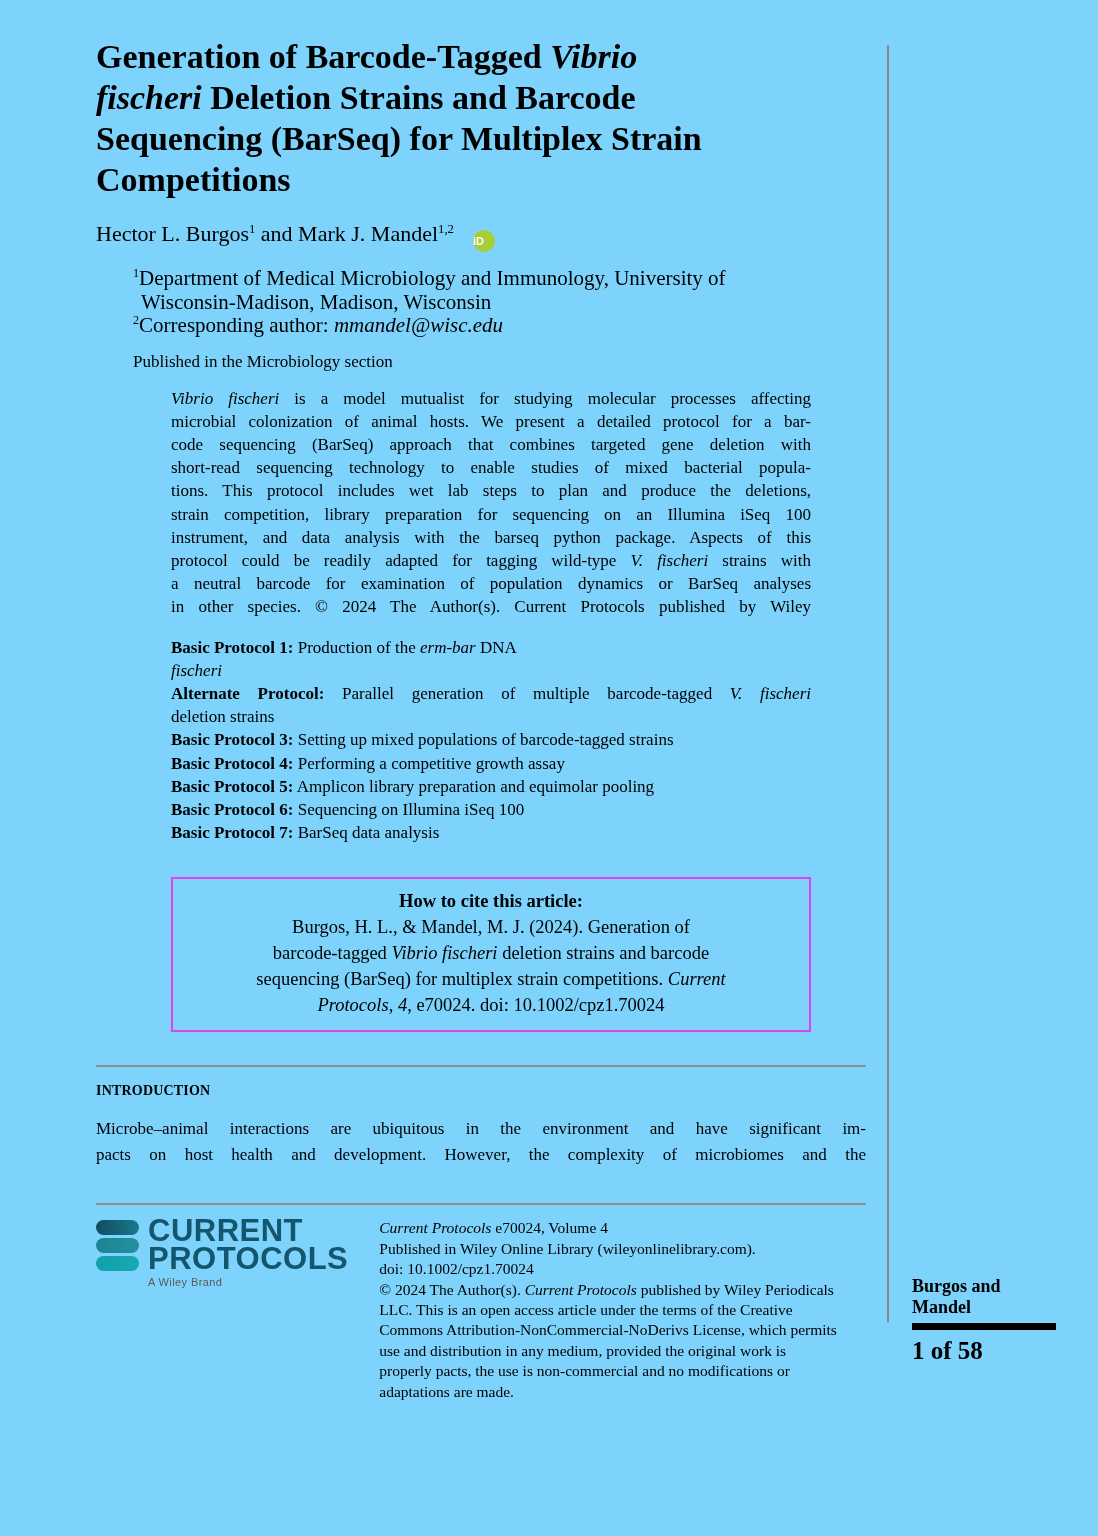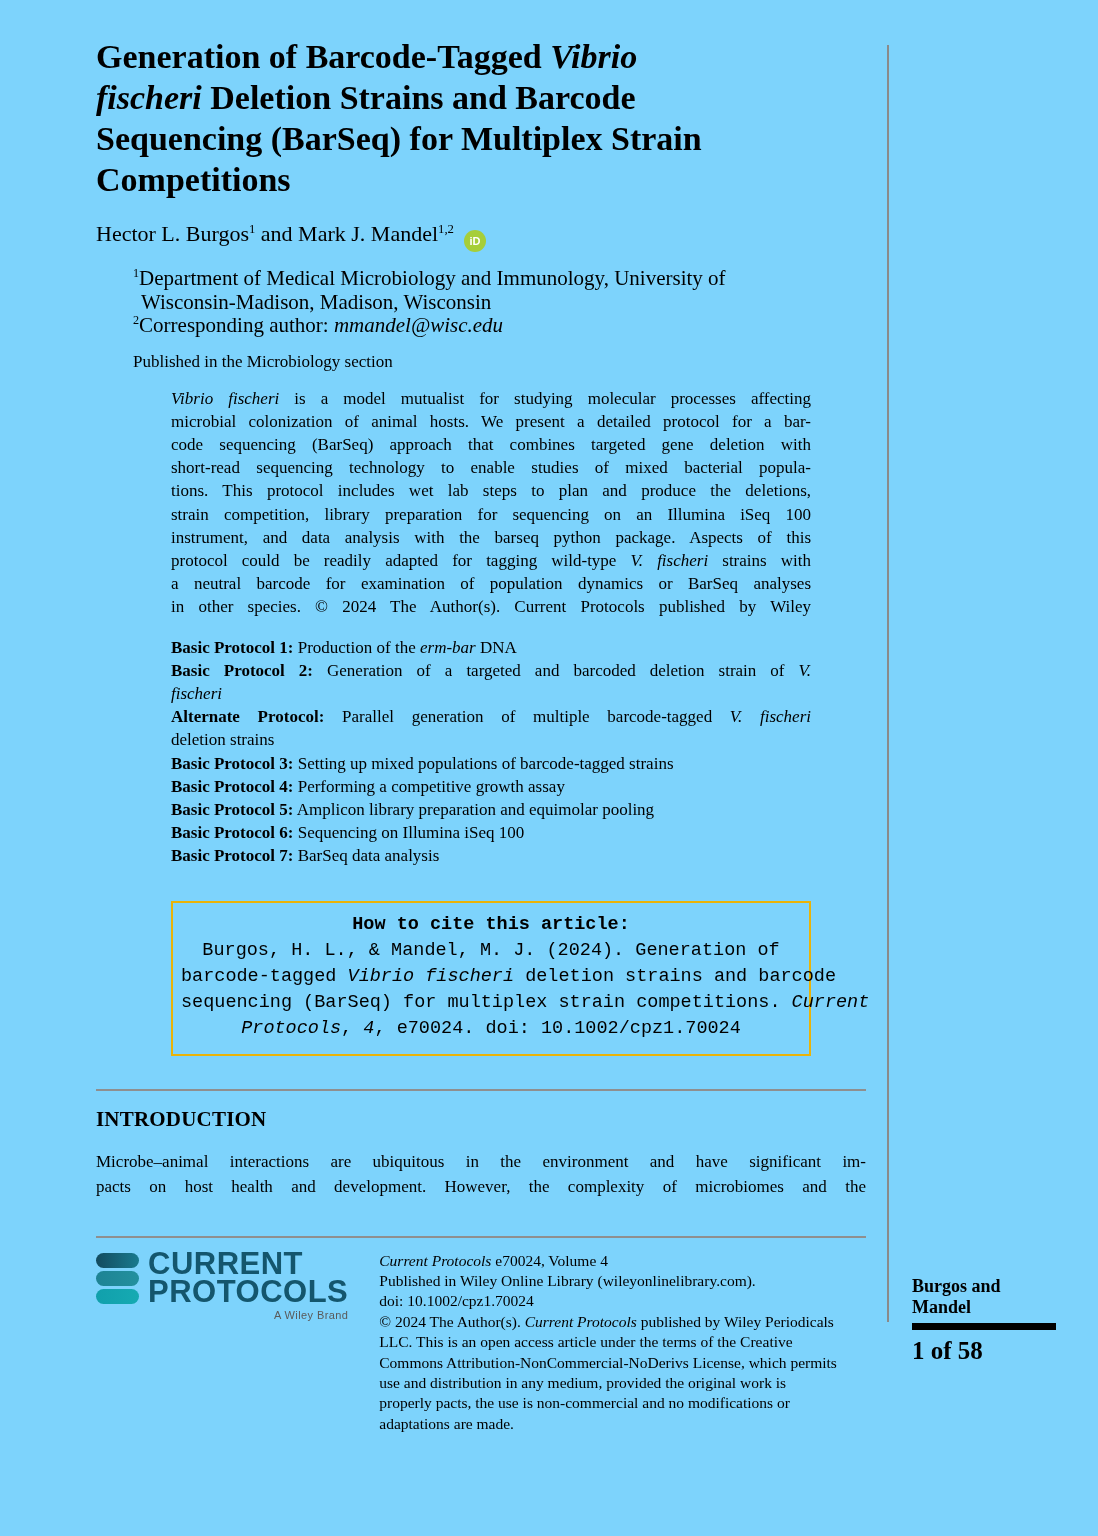--- a/index.html
+++ b/index.html
@@ -3,50 +3,50 @@
 <meta charset="utf-8">
 <style>
   html,body{margin:0;padding:0;background:#ffffff;}
   .page{position:relative;width:1098px;height:1536px;margin:0 auto;background:#7dd3fc;
         font-family:"Liberation Serif",serif;color:#000;overflow:hidden;}
   .main{position:absolute;left:96px;top:36px;width:770px;}
   .title{font-size:34px;line-height:41px;font-weight:bold;margin:0;}
   .title .tline{white-space:nowrap;}
   .byline{margin-top:21px;font-size:22px;}
   sup{font-size:0.58em;vertical-align:super;line-height:0;}
-  .orcid{display:inline-block;width:22px;height:22px;border-radius:50%;margin-left:10px;
-         vertical-align:-4px;text-align:center;background:#A6CE39;cursor:pointer;}
+  .orcid{display:inline-block;width:22px;height:22px;border-radius:50%;margin-left:19px;
+         vertical-align:-4px;background:#A6CE39;cursor:pointer;}
   .orcid-id{color:#fff;font-family:"Liberation Sans",sans-serif;font-size:11px;font-weight:bold;
             line-height:22px;display:block;}
   .affil{margin:15px 0 0 37px;font-size:21px;line-height:23.5px;}
   .ind{padding-left:8px;}
   .pubnote{margin:12px 0 0 37px;font-size:17px;line-height:23px;}
   .abstract{margin:14px 0 0 75px;width:640px;font-size:17px;line-height:23.2px;}
   .protocols{margin:17px 0 0 75px;width:640px;font-size:17px;line-height:23.2px;}
   .keywords{margin:17px 0 0 75px;width:640px;font-size:17px;line-height:23.2px;}
   .tline{text-align:left;}
   .full{text-align:justify;text-align-last:justify;font-family:Liberation Serif, serif;}
   .it{font-style:italic;}
   .bd{font-weight:bold;}
-  .citebox{margin:33px 0 0 75px;width:640px;box-sizing:border-box;border:2px solid #eab308;
-           padding:9px 8px 12px;text-align:center;font-family:Liberation Mono, monospace;}
+  .citebox{margin:33px 0 0 75px;width:640px;box-sizing:border-box;border:2px solid #d946ef;
+           padding:9px 8px 12px;text-align:center;}
   .cite-head{font-weight:bold;font-size:18.5px;line-height:26px;}
   .cite-body .tline{text-align:center;white-space:nowrap;font-size:18.5px;line-height:26px;}
   .hr{margin-top:33px;border-top:2px solid #8f8f8f;height:0;width:770px;}
   .hr2{margin-top:36px;}
-  .intro-head{margin:16px 0 17px;font-size:21px;font-weight:bold;letter-spacing:0.2px;}
+  .intro-head{margin:16px 0 17px;font-size:14px;font-weight:bold;letter-spacing:0.2px;}
   .intro-body{margin-top:14px;width:770px;font-size:17px;line-height:25.5px;}
   .footer{display:flex;margin-top:12px;}
   .logo{display:flex;gap:9px;}
   .bars{display:flex;flex-direction:column;gap:3px;padding-top:3px;}
   .bar{width:43px;height:15px;border-radius:7.5px;}
   .wordmark{font-family:"Liberation Sans",sans-serif;font-weight:bold;font-size:31px;
             line-height:28px;letter-spacing:0.5px;white-space:nowrap;}
   .tagline{font-family:"Liberation Sans",sans-serif;font-size:11px;color:#5a5a5a;
-           text-align:right;margin-top:3px;letter-spacing:0.4px;}
+           text-align:left;margin-top:3px;letter-spacing:0.4px;}
   .foot-text{margin-left:31px;font-size:15.5px;line-height:20.4px;padding-top:1px;}
   .foot-text .tline{white-space:nowrap;}
   .vrule{position:absolute;left:887px;top:45px;width:2px;height:1277px;background:#8a8a8a;}
   .sidebar{position:absolute;left:912px;top:1276px;width:170px;}
   .side-authors{font-weight:bold;font-size:18px;line-height:21px;width:110px;}
   .side-bar{width:144px;height:7px;background:#000;margin-top:5px;}
   .side-page{font-weight:bold;font-size:25px;margin-top:7px;}
 </style>
 </head>
 <body>
@@ -82,21 +82,20 @@
         <div class="tline full"><span>tions. This protocol includes wet lab steps to plan and produce the deletions,</span></div>
         <div class="tline full"><span>strain competition, library preparation for sequencing on an Illumina iSeq 100</span></div>
         <div class="tline full"><span>instrument, and data analysis with the barseq python package. Aspects of this</span></div>
         <div class="tline full"><span>protocol could be readily adapted for tagging wild-type </span><span class="it">V. fischeri</span><span> strains with</span></div>
         <div class="tline full"><span>a neutral barcode for examination of population dynamics or BarSeq analyses</span></div>
         <div class="tline full"><span>in other species. © 2024 The Author(s). Current Protocols published by Wiley</span></div>
       </div>
 
     <div class="protocols">
         <div class="tline"><span class="bd">Basic Protocol 1:</span><span> Production of the </span><span class="it">erm-bar</span><span> DNA</span></div>
-        <div class="tline full"><span class="bd">Basic Protocol 2:</span><span> Generation of a targeted and barcoded deletion strain of </span><span class="it">V.</span></div>
         <div class="tline"><span class="it">fischeri</span></div>
         <div class="tline full"><span class="bd">Alternate Protocol:</span><span> Parallel generation of multiple barcode-tagged </span><span class="it">V. fischeri</span></div>
         <div class="tline"><span>deletion strains</span></div>
         <div class="tline"><span class="bd">Basic Protocol 3:</span><span> Setting up mixed populations of barcode-tagged strains</span></div>
         <div class="tline"><span class="bd">Basic Protocol 4:</span><span> Performing a competitive growth assay</span></div>
         <div class="tline"><span class="bd">Basic Protocol 5:</span><span> Amplicon library preparation and equimolar pooling</span></div>
         <div class="tline"><span class="bd">Basic Protocol 6:</span><span> Sequencing on Illumina iSeq 100</span></div>
         <div class="tline"><span class="bd">Basic Protocol 7:</span><span> BarSeq data analysis</span></div>
       </div>
 

